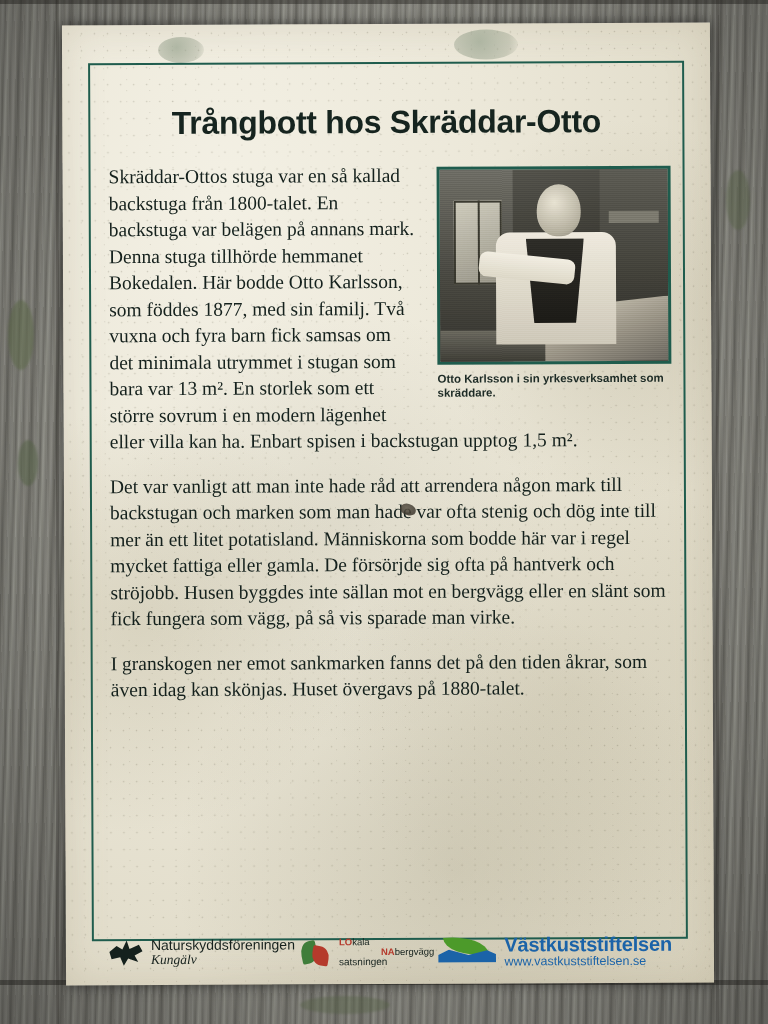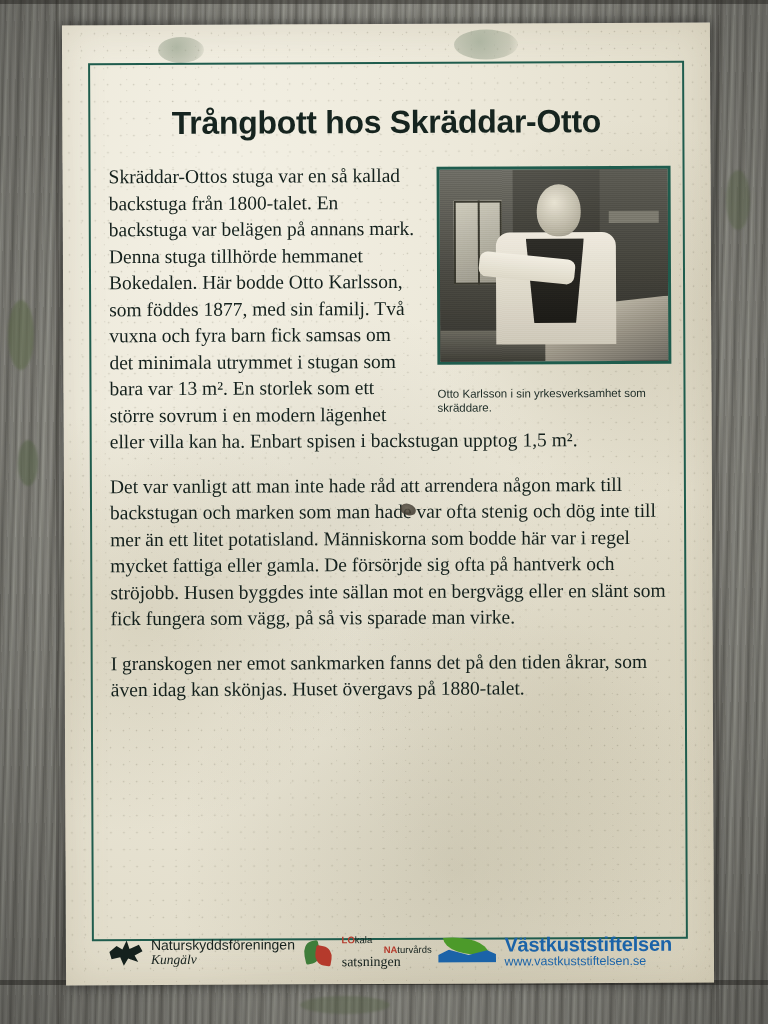--- a/index.html
+++ b/index.html
@@ -198,21 +198,22 @@
   .ph-grain {
     position:absolute; inset:0;
     background: repeating-linear-gradient(0deg, rgba(255,255,255,0.035) 0 1px, rgba(0,0,0,0.05) 1px 2px);
     mix-blend-mode: overlay;
   }
   .photo-caption {
     font-family: "Liberation Sans", sans-serif;
     font-size: 11.5px;
     line-height: 14px;
     color: #1d2b26;
-    margin-top: 22px;
+    margin-top: 7px;
+    font-weight: bold;
   }
 
   p.body {
     font-size: 19.5px;
     line-height: 26.5px;
     color: #15211d;
     margin: 0 0 18px 0;
     text-align: left;
   }
   p.body.first { margin-top: 2px; }
@@ -263,21 +264,21 @@
   .luna-mark .leaf-r {
     position:absolute; left:13px; top:9px; width:17px; height:19px;
     background:#b53a2c; border-radius: 10% 60% 10% 60%;
     transform: rotate(10deg);
   }
   .luna-text { line-height: 1.05; }
   .luna-l1 { font-family:"Liberation Sans",sans-serif; font-size: 9.5px; color:#15211d; }
   .luna-l1 b { color:#b53a2c; }
   .luna-l2 { font-family:"Liberation Sans",sans-serif; font-size: 9.5px; color:#15211d; }
   .luna-l2 b { color:#b53a2c;padding-left:42px; }
-  .luna-l3 { font-family:Liberation Serif, serif; font-size: 14px; color:#15211d; }
+  .luna-l3 { font-family:Liberation Sans, sans-serif; font-size: 10px; color:#15211d; }
 
   
   .vks { display: flex; align-items: center; justify-content: flex-end; }
   .vks-mark { width: 58px; height: 34px; margin-right: 8px; position: relative; }
   .vks-wave {
     position:absolute; left:0; bottom:6px; width:58px; height:13px;
     background:#1b63a8;
     clip-path: polygon(0 40%, 18% 0, 52% 42%, 84% 6%, 100% 36%, 100% 100%, 0 100%);
   }
   .vks-leaf {
@@ -377,21 +378,21 @@
         </span>
       </div>
 
       <div class="logo-group luna">
         <span class="luna-mark">
           <span class="leaf-g"></span>
             <span class="leaf-r"></span>
         </span>
         <span class="luna-text">
           <div class="luna-l1"><b>LO</b><span>kala</span></div>
-          <div class="luna-l2"><b>NA</b><span>turvårds</span></div>
+          <div class="luna-l2"><b>NA</b><span>bergvägg</span></div>
           <div class="luna-l3">satsningen</div>
         </span>
       </div>
 
       <div class="logo-group vks">
         <span class="vks-mark">
           <span class="vks-leaf"></span>
           <span class="vks-wave"></span>
         </span>
         <span class="vks-text">

